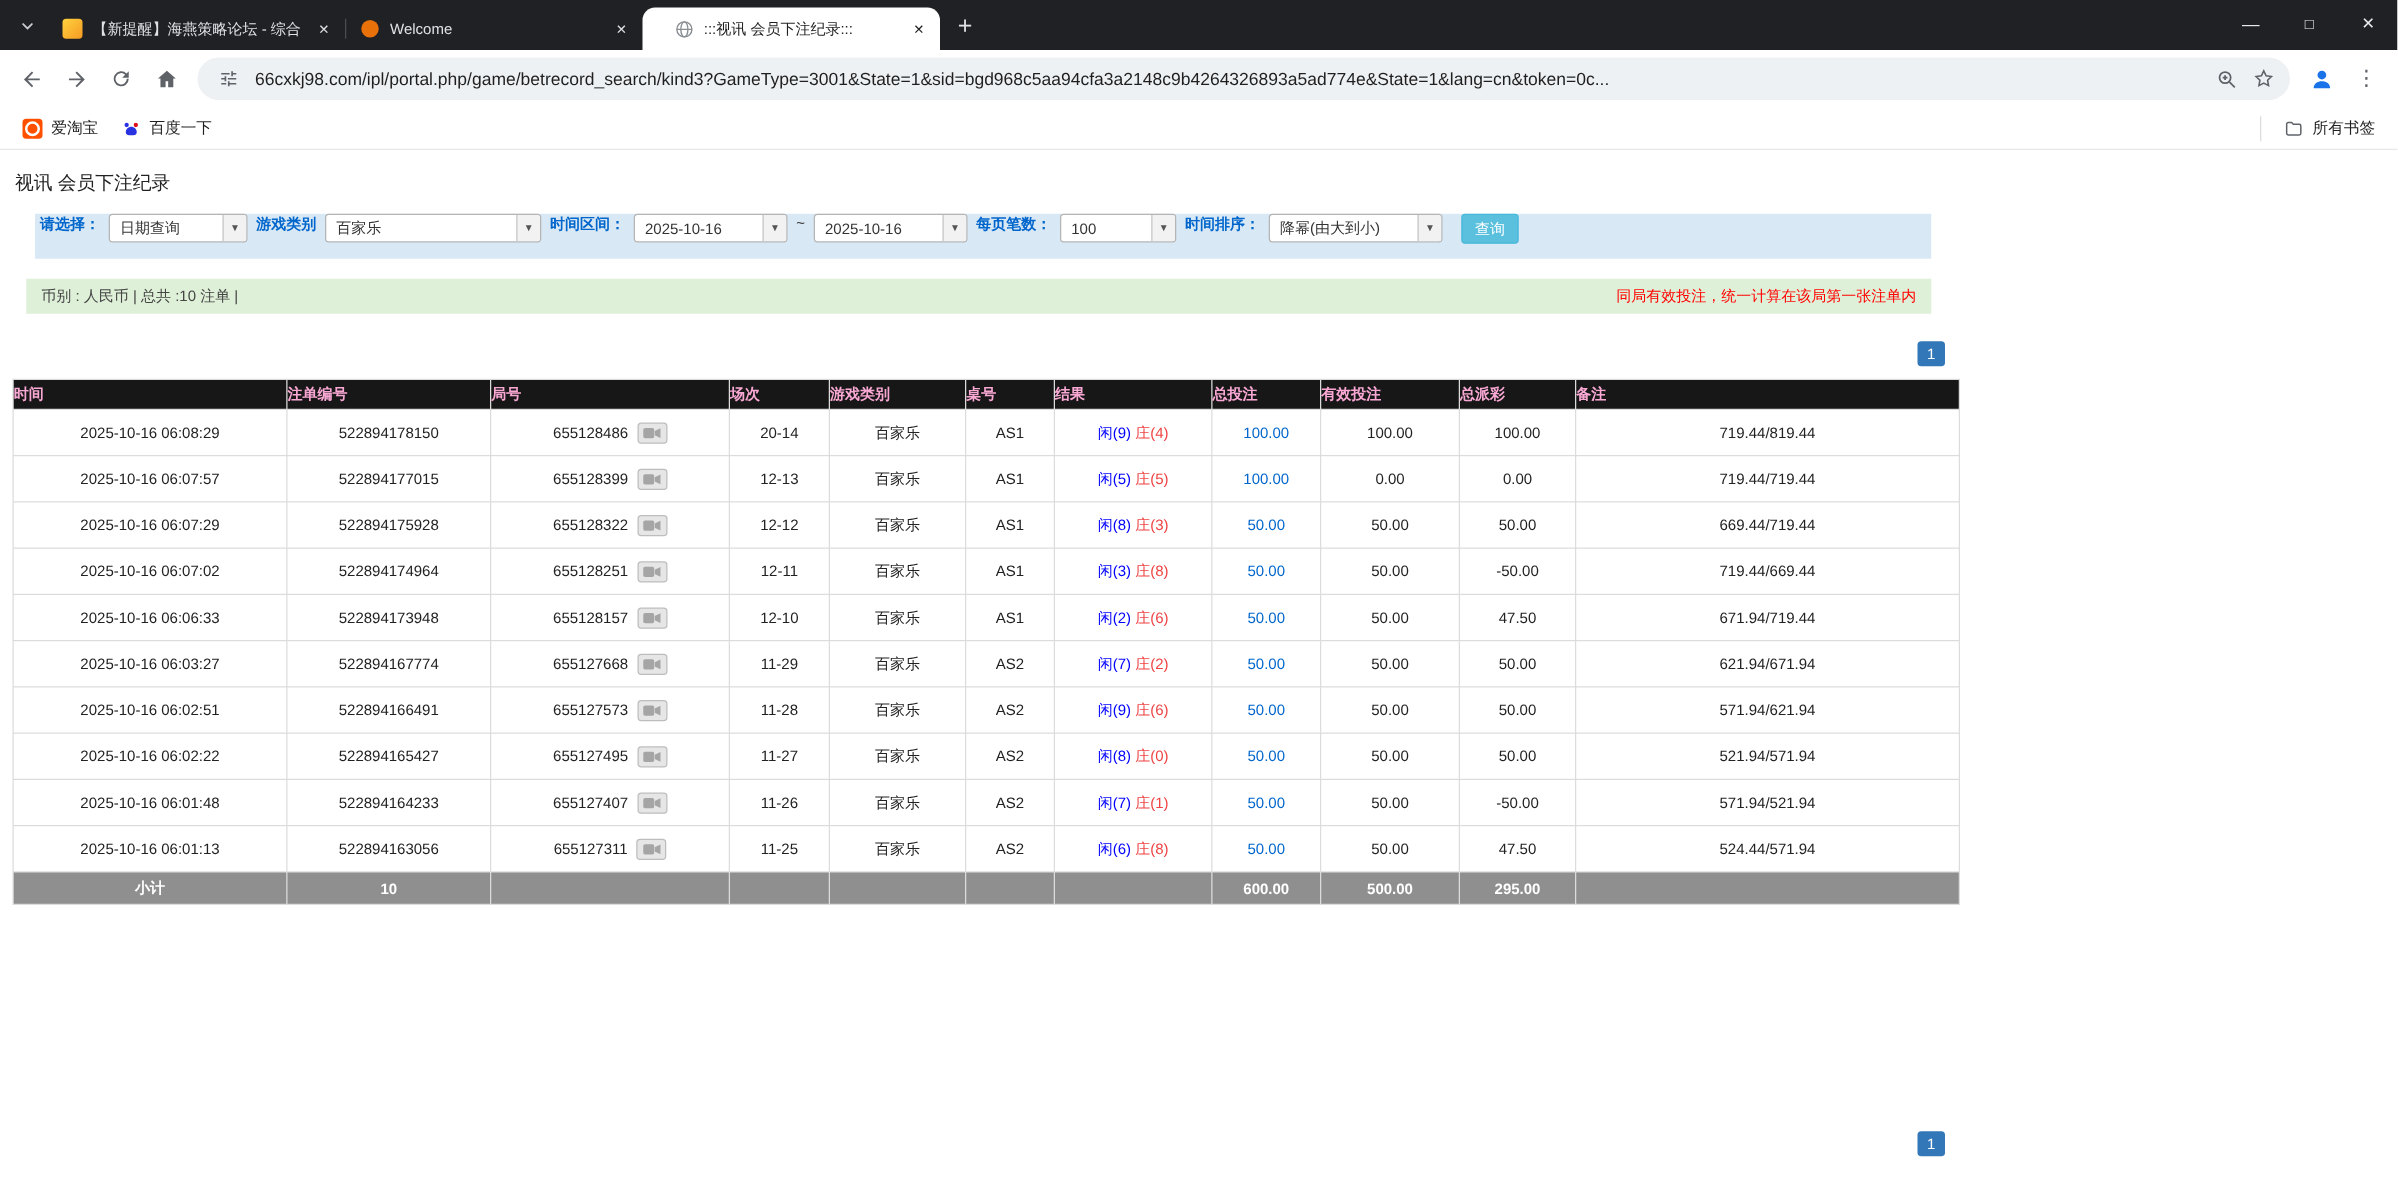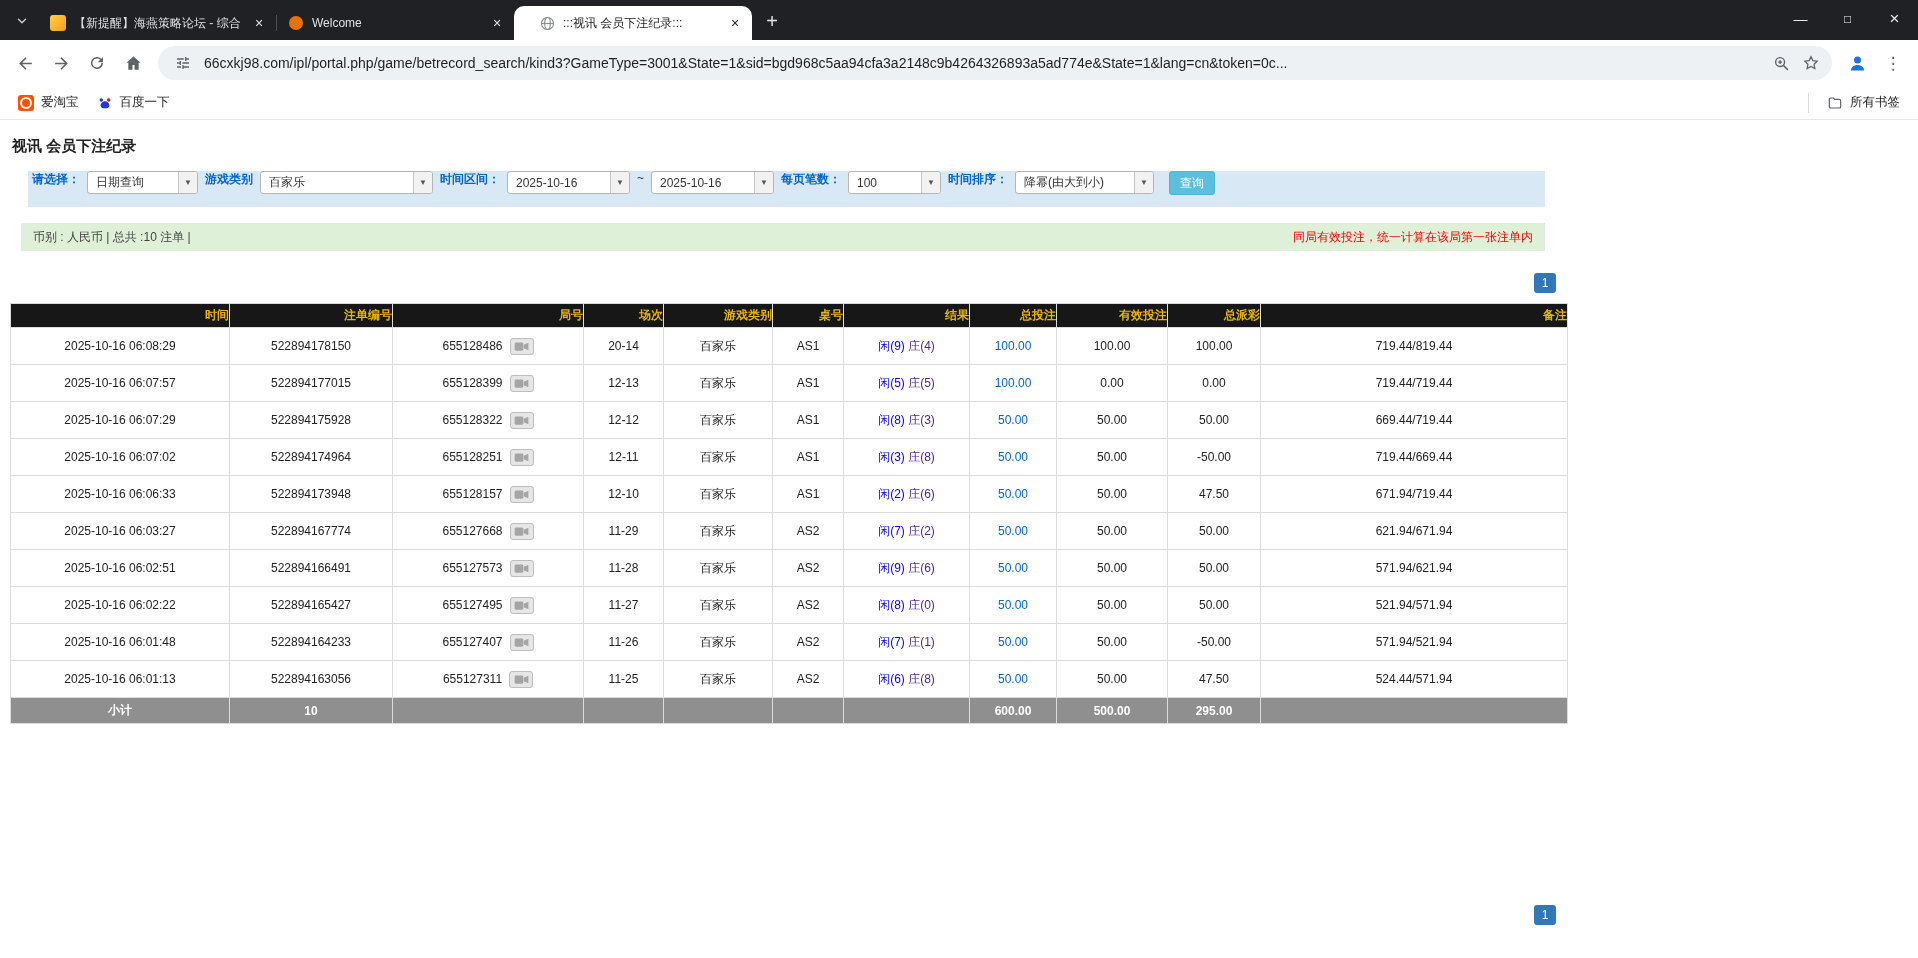--- a/index.html
+++ b/index.html
@@ -35,47 +35,47 @@
   .bm{display:flex;align-items:center;gap:7px;font-size:12.5px;color:#1f1f1f;padding:4px 8px;border-radius:8px;flex:none;}
   .bm-icon{width:16px;height:16px;flex:none;display:flex;align-items:center;justify-content:center;}
   .taobao{background:#ff5000;border-radius:3px;color:#fff;font-size:10px;}
   .taobao::after{content:'';width:8px;height:8px;border:2px solid #fff;border-radius:50%;}
   .bm-spacer{flex:1;}
   .bm-divider{width:1px;height:20px;background:#dadce0;margin:0 8px;}
 
   
   .page{padding:0 10px;background:#fff;}
   .content{width:1546px;}
-  .page-title{margin:17px 0 0 2px;font-size:15px;color:#222;font-weight:700;}
+  .page-title{margin:17px 0 0 2px;font-size:15px;color:#222;font-weight:400;}
 
   .filterbar{margin:15px 11px 0 18px;height:36px;background:#d9e8f5;display:flex;padding:0 4px;gap:7px;font-size:12px;}
   .flabel{color:#0066cc;font-weight:700;flex:none;}
   .fsep{color:#333;flex:none;}
   .combo{display:inline-flex;align-items:stretch;height:23px;background:#fff;border:1px solid #b5b5b5;border-radius:3px;overflow:hidden;flex:none;}
   .combo-text{display:flex;align-items:center;padding:0 8px;font-size:12px;color:#333;white-space:nowrap;}
   .w-query{width:90px;} .w-game{width:152px;} .w-date{width:102px;} .w-size{width:72px;} .w-sort{width:118px;}
   .combo-btn{width:19px;display:flex;align-items:center;justify-content:center;background:#f2f2f2;border-left:1px solid #c6c6c6;color:#555;font-size:8px;}
   .search-btn{height:24px;padding:0 10px;background:#5bc0de;border:1px solid #46b8da;border-radius:3px;color:#fff;font-size:12px;margin-left:8px;flex:none;}
 
   .summarybar{margin:16px 11px 0 11px;height:28px;background:#dff0d8;display:flex;align-items:center;justify-content:space-between;padding:0 12px;font-size:12px;color:#444;}
   .summary-right{color:#ff0000;}
 
   .pager{display:flex;justify-content:flex-end;margin-top:22px;}
   .pager.bottom{margin-top:181px;}
   .page-btn{min-width:22px;height:20px;padding:0 4px;background:#3277b8;color:#fff;font-size:12px;display:flex;align-items:center;justify-content:center;border-radius:3px;}
 
   
   table.bet{width:1546px;margin-top:10px;border-collapse:separate;border-spacing:1px;background:#dcdcdc;font-size:12px;table-layout:fixed;}
-  table.bet th{background:#171717;color:#eab308;height:23px;font-weight:700;text-align:right;font-size:12px;}
+  table.bet th{background:#171717;color:#f9a8d4;height:23px;font-weight:700;text-align:left;font-size:12px;}
   table.bet td{background:#fff;height:36px;text-align:center;color:#222;vertical-align:middle;}
   tr.foot td{background:#8f8f8f;color:#fff;height:25px;font-weight:700;}
   .round-wrap{display:inline-flex;align-items:center;gap:7px;}
   .cam-btn{display:inline-flex;align-items:center;justify-content:center;width:24px;height:17px;background:#e6e6e6;border:1px solid #bdbdbd;border-radius:3px;}
   .player{color:#0000ff;}
-  .banker{color:#4c1d95;}
+  .banker{color:#ef4444;}
   .bet-link{color:#0066cc;text-decoration:none;cursor:pointer;}
   td.neg{color:#ff0000;}
 </style>
 </head>
 <body>
 
 <div class="tabbar">
   <div class="tab-chevron">
     <svg width="14" height="14" viewBox="0 0 24 24" fill="none" stroke="#c7cbd0" stroke-width="2.5" stroke-linecap="round">
         <path d="M6 9l6 6 6-6"></path>

